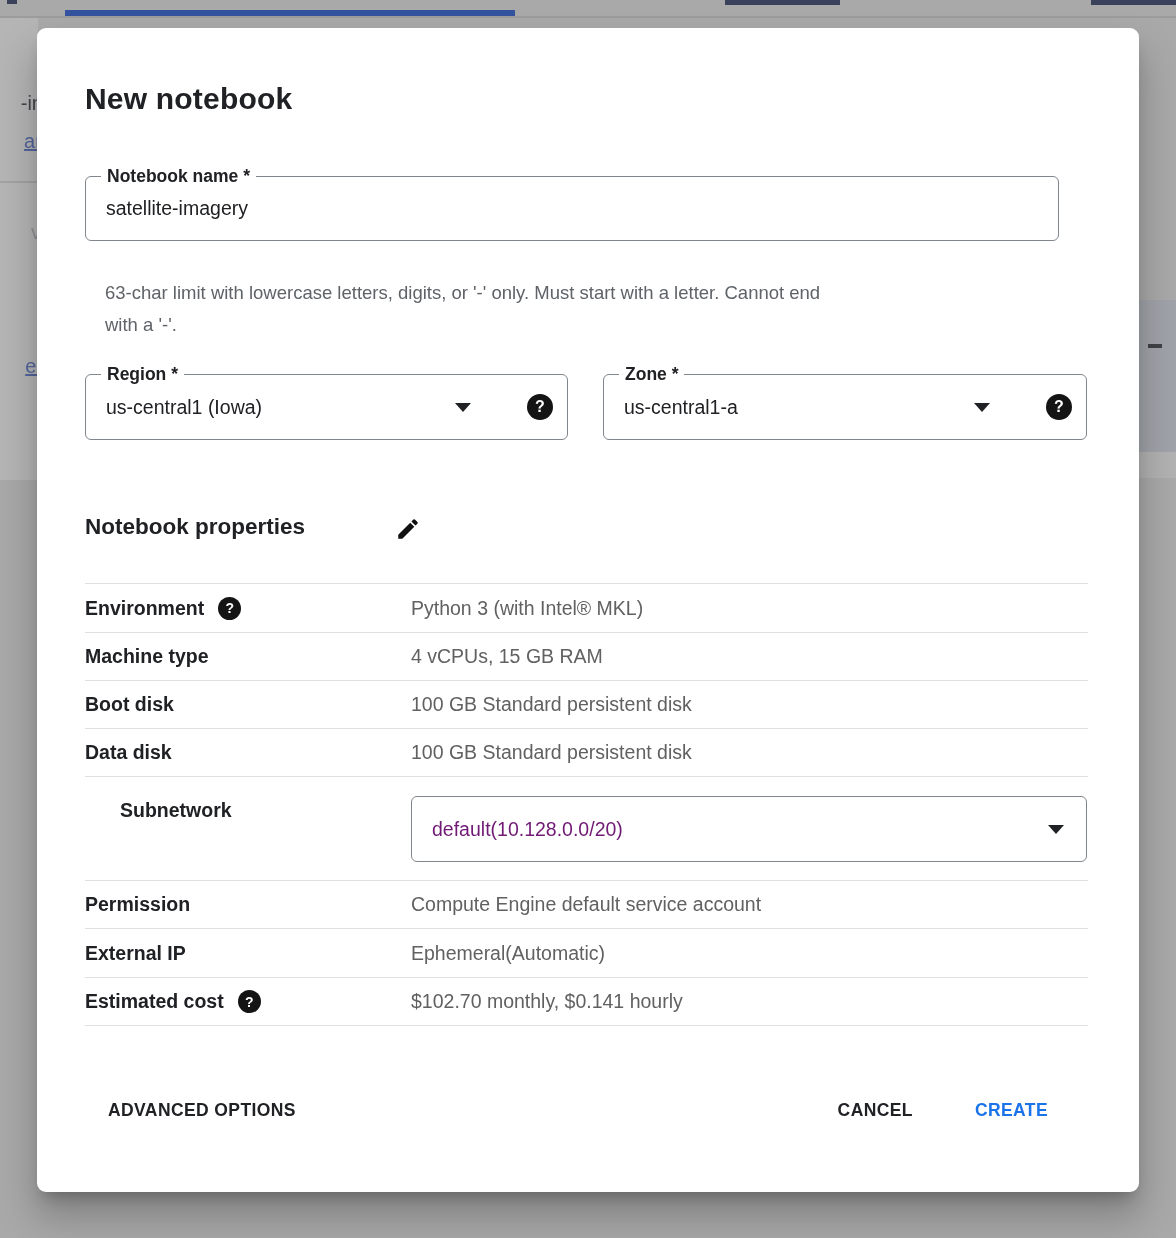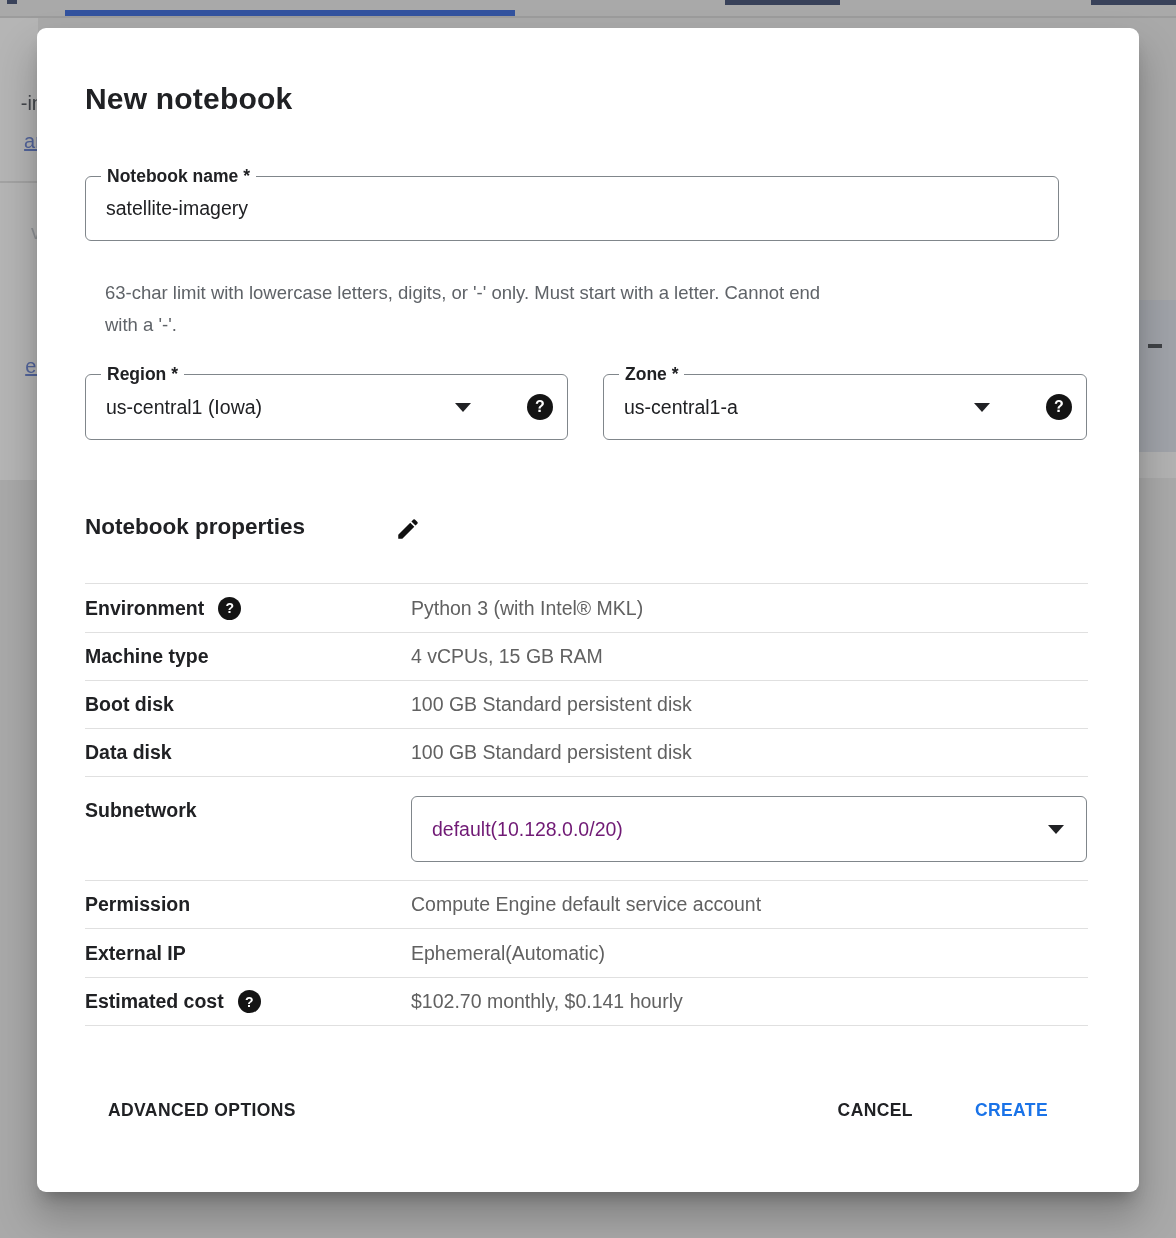--- a/index.html
+++ b/index.html
@@ -76,21 +76,21 @@
   .prow{display:flex;align-items:center;border-top:1px solid #e0e0e0;box-sizing:border-box;position:relative;}
   .prow .plabel{
     display:flex;align-items:center;gap:14px;flex:0 0 326px;box-sizing:border-box;
     font-size:19.5px;font-weight:bold;color:#202124;
   }
   .prow .plabel .help-icon{width:23px;height:23px;font-size:14px;}
   .prow .pvalue{font-size:19.5px;color:#616161;white-space:nowrap;}
   .row-h{height:48px;}
   .row-h1{height:49px;}
   .row-subnet{height:104px;align-items:flex-start;}
-  .row-subnet .plabel{margin-top:22px;}
+  .row-subnet .plabel{margin-top:22px;margin-left:35px;}
   .subnet-select{
     position:absolute;left:326px;top:19px;width:676px;height:66px;
     border:1px solid #80868b;border-radius:6px;box-sizing:border-box;background:#fff;
   }
   .subnet-select .fvalue{position:absolute;left:20px;top:0;line-height:64px;font-size:19.5px;color:#701a75;}
   .subnet-select .caret{right:22px;}
 
   
   .action{font-size:17.5px;font-weight:bold;letter-spacing:.4px;background:none;border:none;
     padding:0;cursor:pointer;font-family:inherit;white-space:nowrap;}

